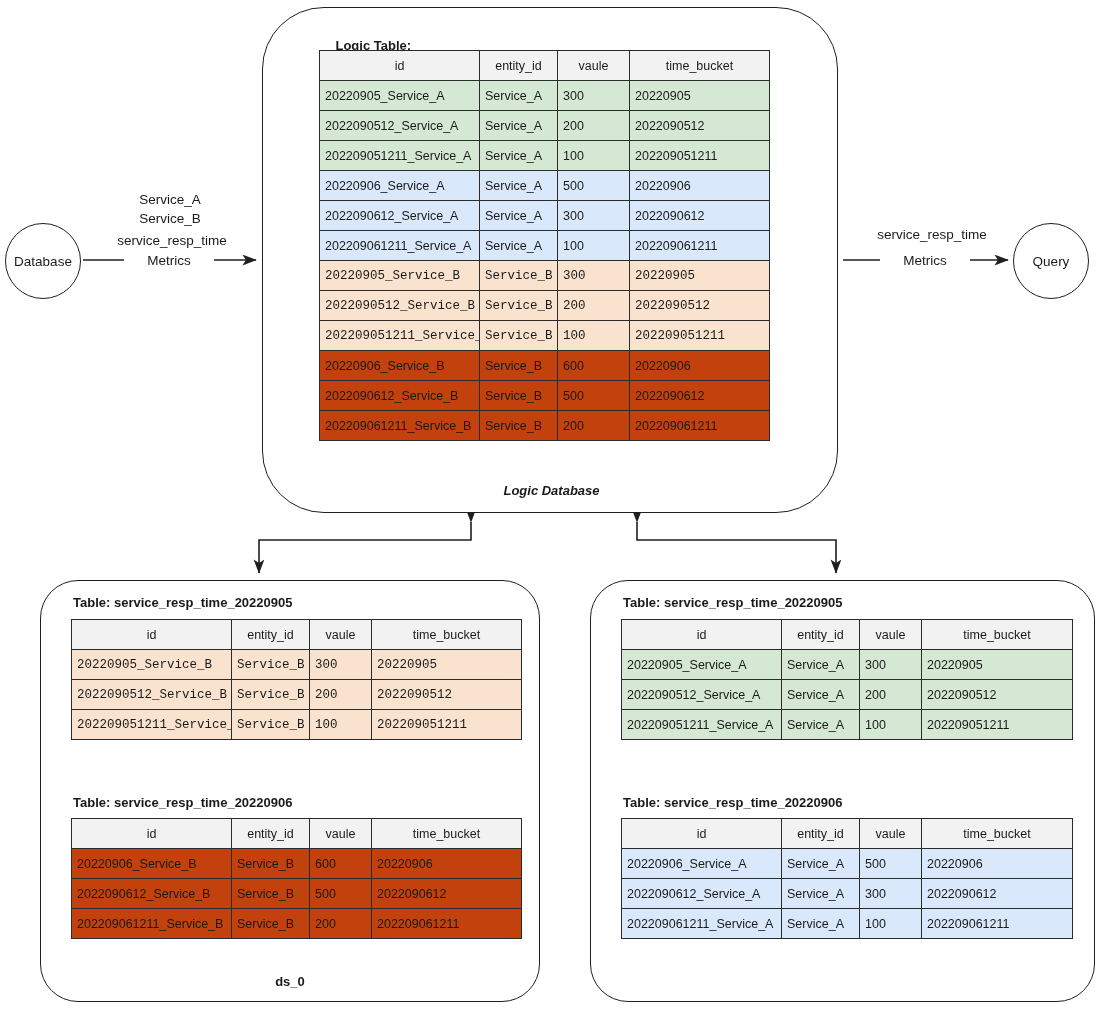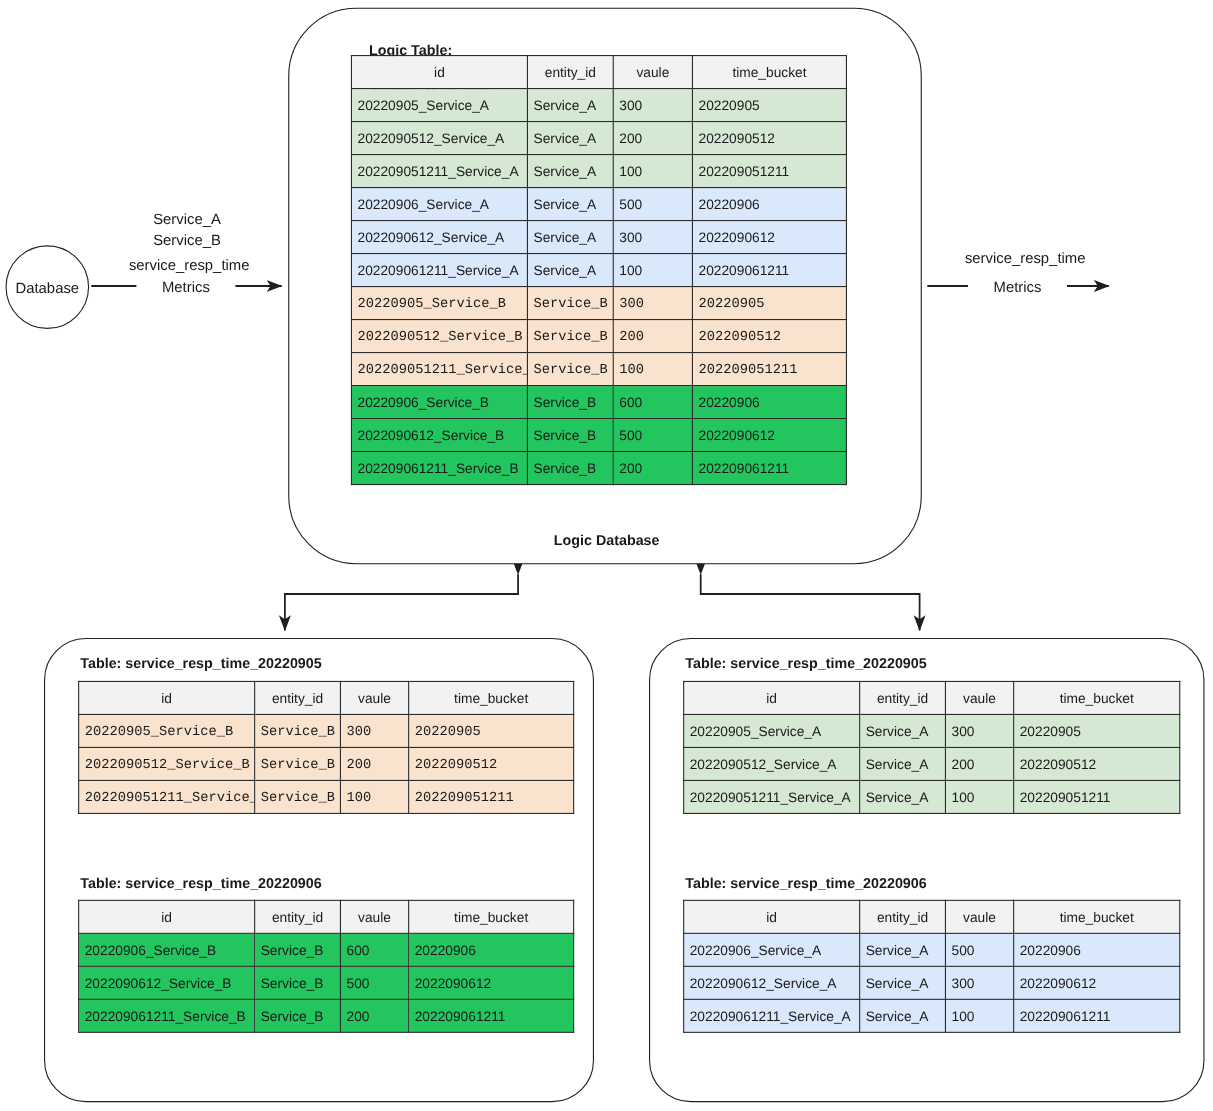--- a/index.html
+++ b/index.html
@@ -68,21 +68,21 @@
   table.dt th{
     background:#f2f2f2;
     font-weight:normal;
     text-align:center;
   }
   table.dt td{ text-align:left; }
   
   .t-green  td{background:#d5e8d4;}
   .t-blue   td{background:#dae8fc;margin-top:32px;}
   .t-orange td{background:#fae3ce;font-family:Liberation Mono, monospace;}
-  .t-yellow td{background:#22c55e;}
+  .t-yellow td{background:#c2410c;}
 
   
   #wires{position:absolute;left:0;top:0;width:1103px;height:1010px;pointer-events:none;}
 </style>
 </head>
 <body>
 
 <div id="stage">
 
   <svg id="wires" viewBox="0 0 1103 1010">
@@ -111,20 +111,23 @@
 
   <div class="circle" style="left:5px;top:223px;width:76px;height:76px;">
     <span>Database</span>
   </div>
 
   <div class="cap-plain" style="left:100px;top:190px;width:140px;">Service_A
 Service_B</div>
   <div class="cap-plain" style="left:92px;top:231px;width:160px;">service_resp_time</div>
   <div class="cap-plain" style="left:124px;top:251px;width:90px;background:#ffffff;">Metrics</div>
 
+  <div class="circle" style="left:1013px;top:223px;width:76px;height:76px;">
+    <span>Query</span>
+  </div>
 
   <div class="cap-plain" style="left:852px;top:225px;width:160px;">service_resp_time</div>
   <div class="cap-plain" style="left:880px;top:251px;width:90px;background:#ffffff;">Metrics</div>
 
   <div class="rrect" style="left:262px;top:7px;width:576px;height:506px;border-radius:62px;"></div>
 
   <div class="cap-bold" style="left:321px;top:20px;">
     <span>Logic Table:</span><br>
     <span>service_resp_time</span>
   </div>
@@ -213,21 +216,21 @@
         </tr>
         <tr class="t-yellow">
           <td>202209061211_Service_B</td>
           <td>Service_B</td>
           <td>200</td>
           <td>202209061211</td>
         </tr>
       </tbody>
   </table>
 
-  <div class="cap-bold" style="left:0px;top:482px;width:1103px;text-align:center;">Logic Database</div>
+  <div class="cap-bold" style="left:0px;top:482px;width:1103px;text-align:center;font-style:italic;">Logic Database</div>
 
   <div class="rrect" style="left:40px;top:580px;width:500px;height:422px;border-radius:38px;"></div>
 
   <div class="cap-bold" style="left:73px;top:594px;">Table: service_resp_time_20220905</div>
 
   <table class="dt" style="left:71px;top:619px;width:450px;">
     <colgroup>
       <col style="width:160px;">
         <col style="width:78px;">
       <col style="width:62px;">
@@ -295,20 +298,21 @@
         </tr>
         <tr class="t-yellow">
           <td>202209061211_Service_B</td>
           <td>Service_B</td>
           <td>200</td>
           <td>202209061211</td>
         </tr>
       </tbody>
   </table>
 
+  <div class="cap-bold" style="left:40px;top:973px;width:500px;text-align:center;">ds_0</div>
 
   <div class="rrect" style="left:590px;top:580px;width:505px;height:422px;border-radius:38px;"></div>
 
   <div class="cap-bold" style="left:623px;top:594px;">Table: service_resp_time_20220905</div>
 
   <table class="dt" style="left:621px;top:619px;width:451px;">
     <colgroup>
       <col style="width:160px;">
         <col style="width:78px;">
       <col style="width:62px;">

